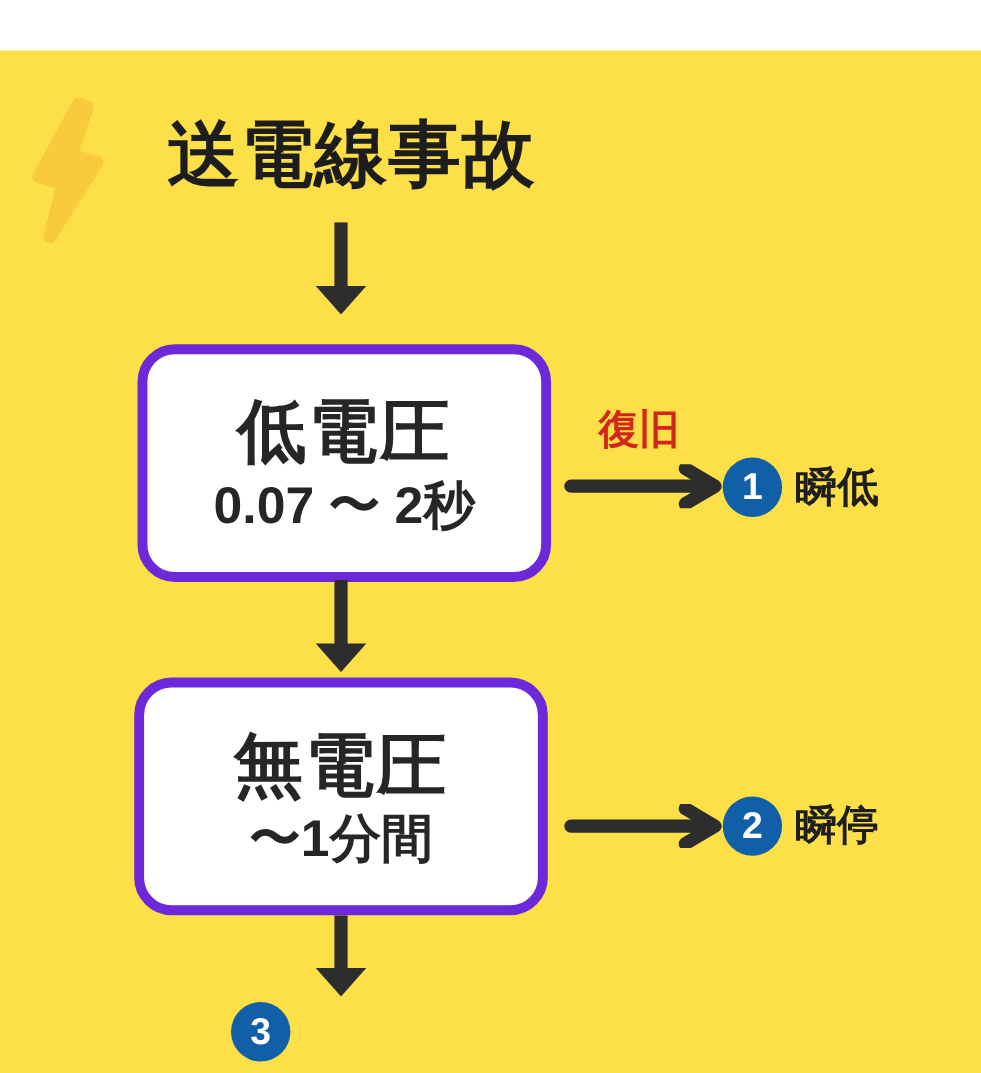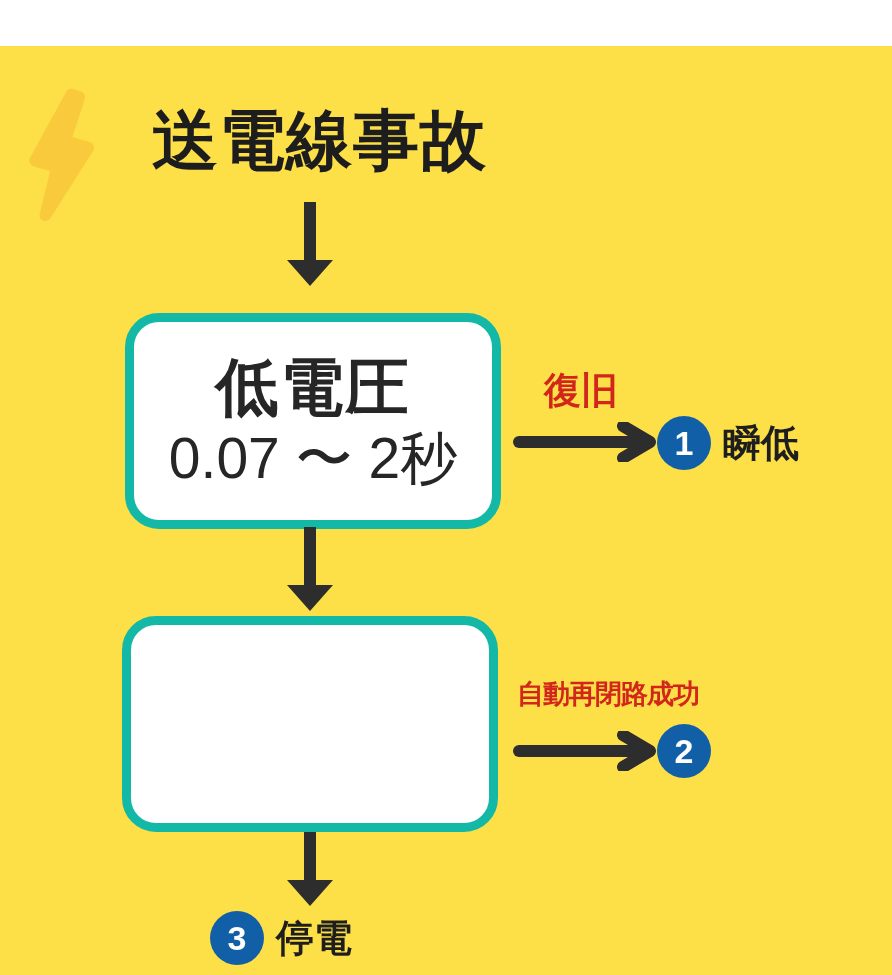--- a/index.html
+++ b/index.html
@@ -32,32 +32,32 @@
   .varrow .head { fill:#2d2d2d; }
   .harrow { position:absolute; width:148px; height:40px; }
   .harrow line, .harrow polyline { stroke:#2d2d2d; stroke-width:12; fill:none; stroke-linecap:round; stroke-linejoin:round; }
 
   
   .stage-box {
     position:absolute;
     width:376px; height:216px;
     box-sizing:border-box;
     background:#ffffff;
-    border:9px solid #14b8a6;
+    border:9px solid #6d28d9;
     border-radius:34px;
     display:flex; flex-direction:column;
     align-items:center; justify-content:center;
     gap:6px;
   }
   .stage-name {
     font-size:63px; font-weight:900; line-height:1.1;
     color:#262626; letter-spacing:2px; white-space:nowrap;
   }
   .stage-duration {
-    font-size:57px; font-weight:400; line-height:1.05;
+    font-size:47px; font-weight:700; line-height:1.05;
     color:#262626; white-space:nowrap;
   }
 
   
   .condition {
     position:absolute;
     color:#d2261d; font-weight:900; line-height:1.1;
     white-space:nowrap;
   }
   .condition.big { font-size:37px; }
@@ -111,34 +111,35 @@
     <div class="badge">1</div>
     <div class="outcome-label">瞬低</div>
   </div>
 
   <svg class="varrow" style="left:286px; top:481px; height:84px;" viewBox="0 0 48 84" aria-hidden="true">
     <rect class="stem" x="18" y="0" width="12" height="61"></rect>
     <polygon class="head" points="1,58 47,58 24,84"></polygon>
   </svg>
 
   <div class="stage-box" style="left:122px; top:570px;">
+    <div class="stage-name">無電圧</div>
+    <div class="stage-duration">〜1分間</div>
   </div>
 
-  <div class="condition small" style="left:517px; top:634px;">自動再閉路成功</div>
   <svg class="harrow" style="left:512px; top:685px;" viewBox="0 0 148 40" aria-hidden="true">
     <line x1="7" y1="20" x2="122" y2="20"></line>
     <polyline points="111,4 138,20 111,36"></polyline>
   </svg>
   <div class="outcome" style="left:657px; top:678px;">
     <div class="badge">2</div>
+    <div class="outcome-label">瞬停</div>
   </div>
 
   <svg class="varrow" style="left:286px; top:786px; height:74px;" viewBox="0 0 48 74" aria-hidden="true">
     <rect class="stem" x="18" y="0" width="12" height="51"></rect>
     <polygon class="head" points="1,48 47,48 24,74"></polygon>
   </svg>
 
   <div class="outcome" style="left:210px; top:865px;">
     <div class="badge">3</div>
-    <div class="outcome-label">停電</div>
   </div>
 
 </div>
 
 </body></html>

